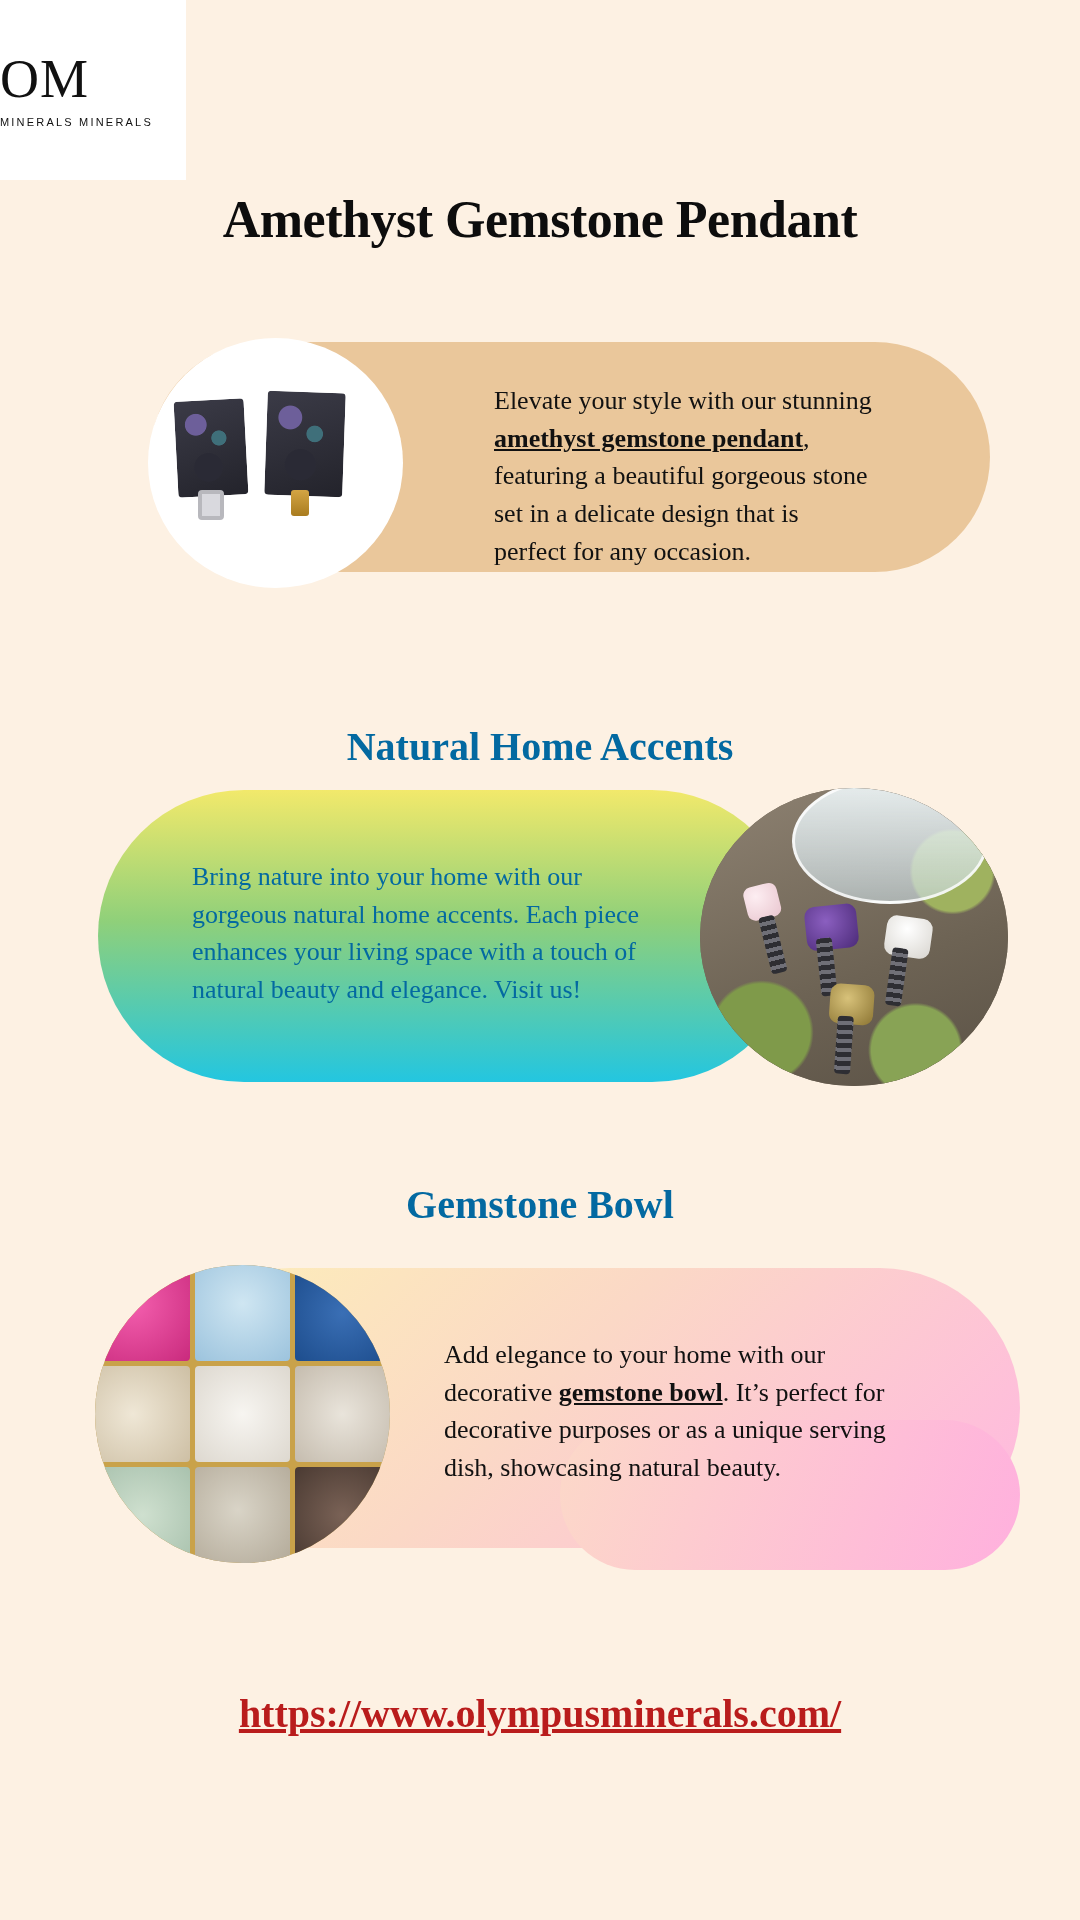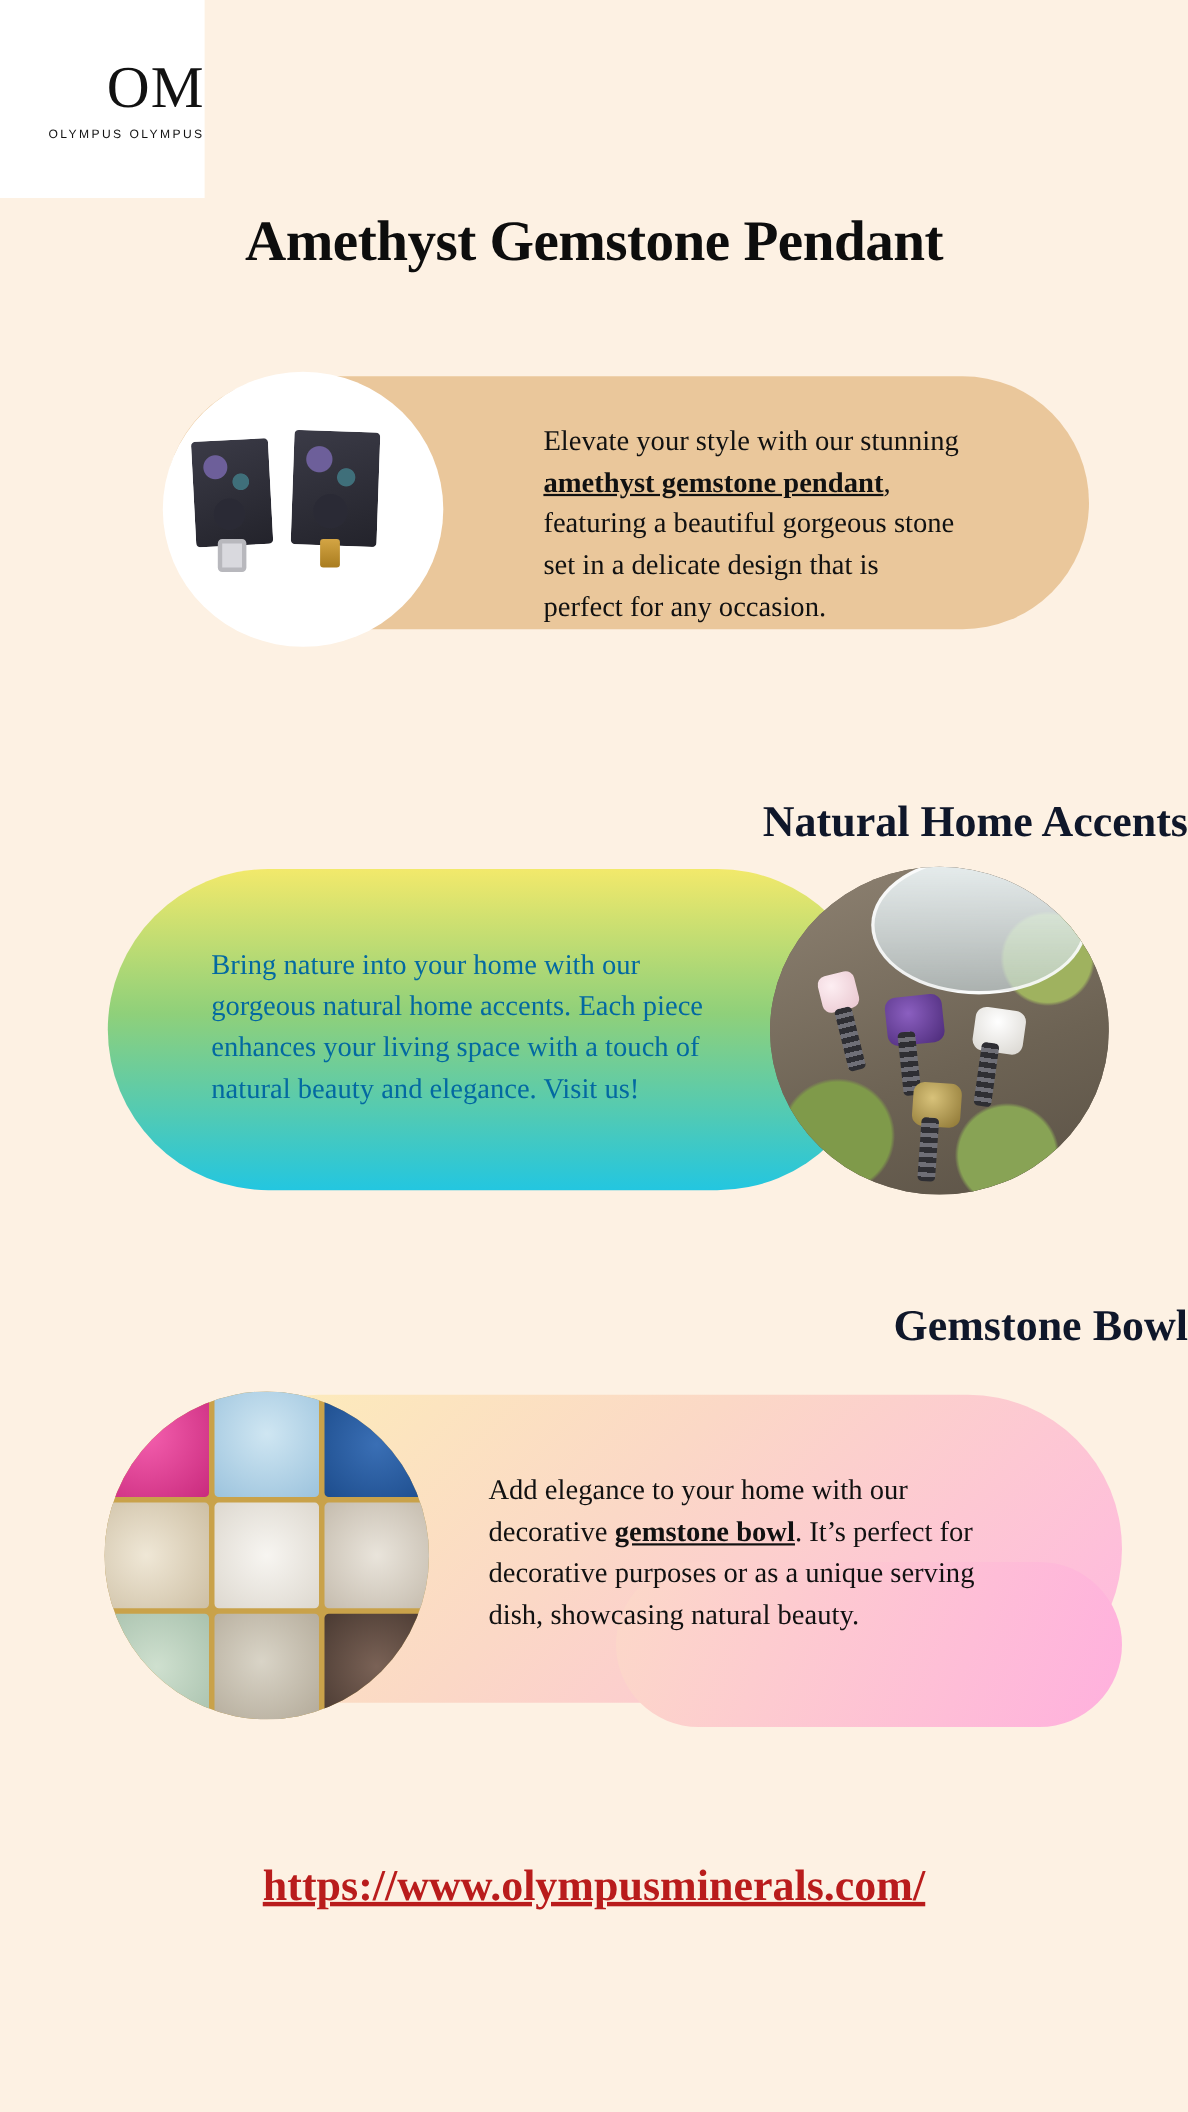--- a/index.html
+++ b/index.html
@@ -18,21 +18,21 @@
   
   .logo-box {
     position: absolute;
     left: 0;
     top: 0;
     width: 186px;
     height: 180px;
     background: #ffffff;
     display: flex;
     flex-direction: column;
-    align-items: flex-end;
+    align-items: flex-start;
     justify-content: center;
   }
   .logo-mark {
     font-family: "Liberation Serif", serif;
     font-size: 54px;
     letter-spacing: 1px;
     color: #111;
     line-height: 1;
   }
   .logo-sub {
@@ -52,24 +52,24 @@
     font-size: 52px;
     font-weight: bold;
     color: #0d0d0d;
     letter-spacing: -0.5px;
   }
   .title-main.t1 { top: 155px; }
   .section-title {
     position: absolute;
     left: 0;
     right: 0;
-    text-align: right;
+    text-align: center;
     font-size: 40px;
     font-weight: bold;
-    color: #0f172a;
+    color: #0369a1;
   }
   .section-title.t2 { top: 690px; }
   .section-title.t3 { top: 1148px; }
 
   
   .block1-panel {
     position: absolute;
     left: 150px;
     top: 342px;
     width: 840px;
@@ -248,21 +248,21 @@
   .g6 { background: radial-gradient(circle at 50% 50%, #e9e4db, #c5bcae); }
   .g7 { background: radial-gradient(circle at 50% 50%, #cfe0cf, #a9c2ae); }
   .g8 { background: radial-gradient(circle at 45% 45%, #d9d4c7, #b3aa99); }
   .g9 { background: radial-gradient(circle at 50% 50%, #7a6256, #4a3a32); }
 </style>
 </head>
 <body>
 
 <div class="logo-box">
   <div class="logo-mark">OM</div>
-  <div class="logo-sub">OLYMPUS OLYMPUS</div>
+  <div class="logo-sub">MINERALS MINERALS</div>
 </div>
 
 <h1 class="title-main t1">Amethyst Gemstone Pendant</h1>
 
 <div class="block1-panel"></div>
 <div class="block1-photo">
   <div class="ph1-a"></div>
   <div class="ph1-b"></div>
   <div class="ph1-bail1"></div>
   <div class="ph1-bail2"></div>

